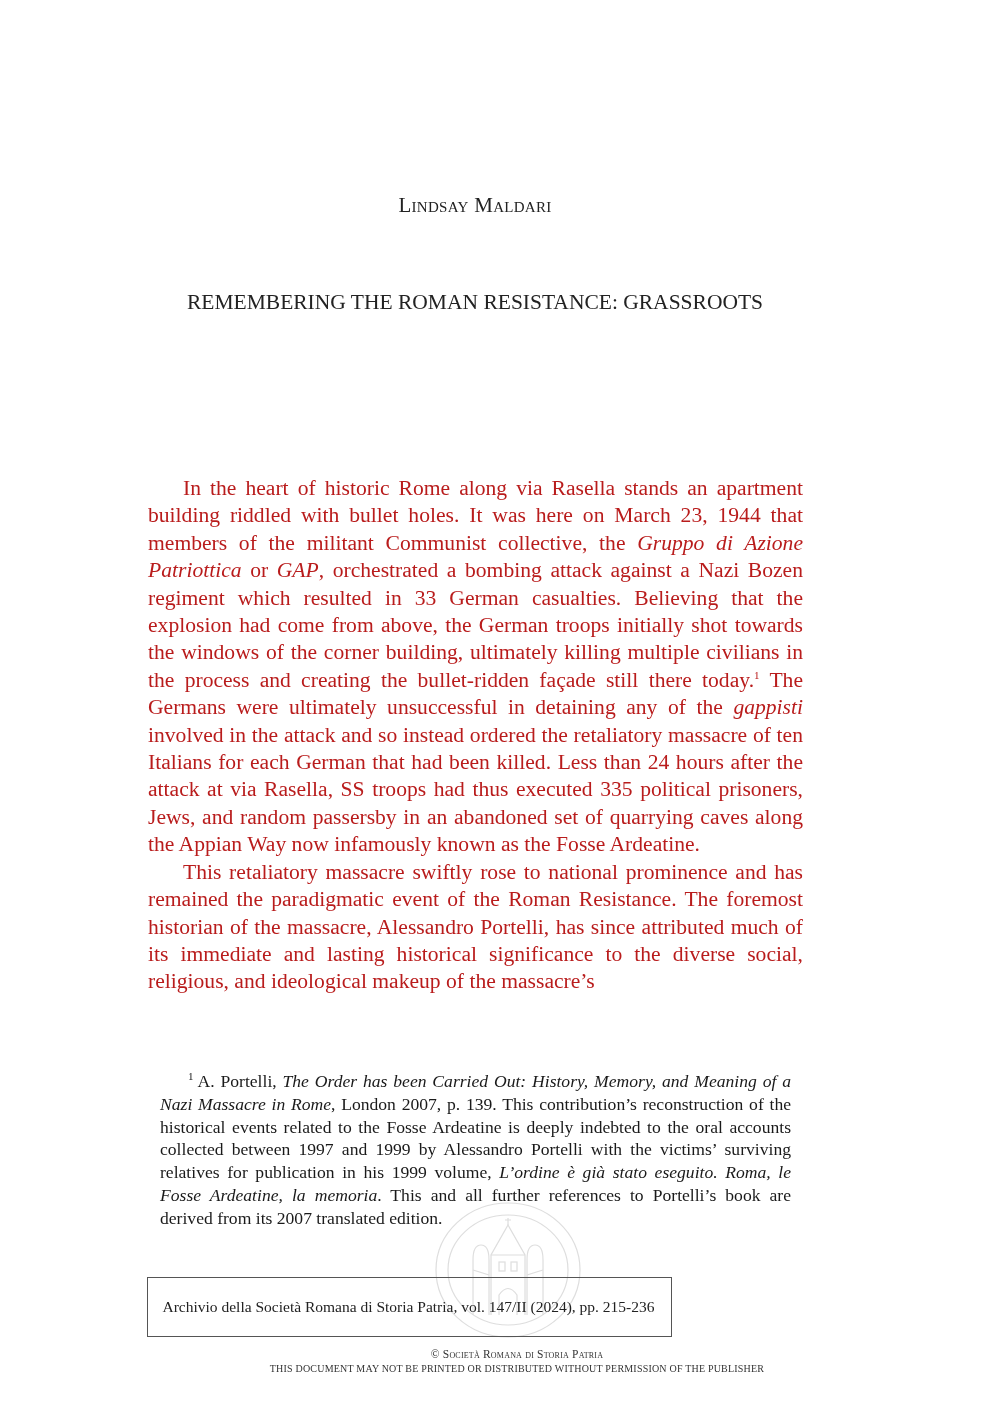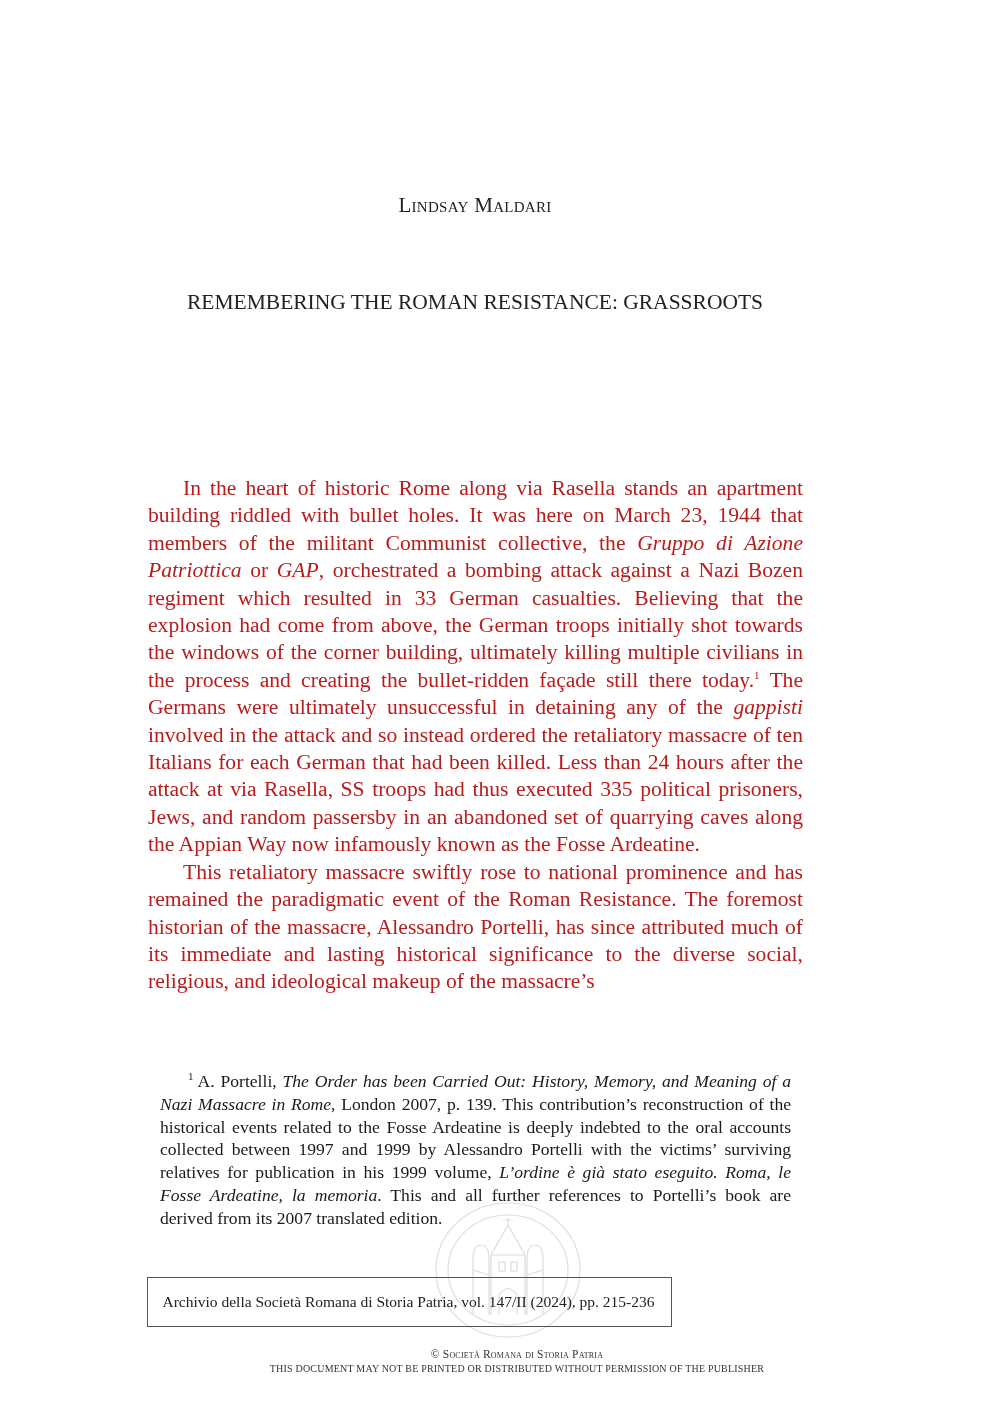--- a/index.html
+++ b/index.html
@@ -84,21 +84,21 @@
       top: 1200px;
       width: 150px;
       height: 140px;
       opacity: 0.28;
     }
     .cite-box {
       position: absolute;
       top: 1277px;
       left: 147px;
       width: 525px;
-      height: 50px;
+      height: 60px;
       border: 1.5px solid #555;
       box-sizing: border-box;
       display: flex;
       align-items: center;
       justify-content: center;
       font-size: 15.5px;
       color: #222;
     }
     .cite-box span {
       margin-left: -2px;

